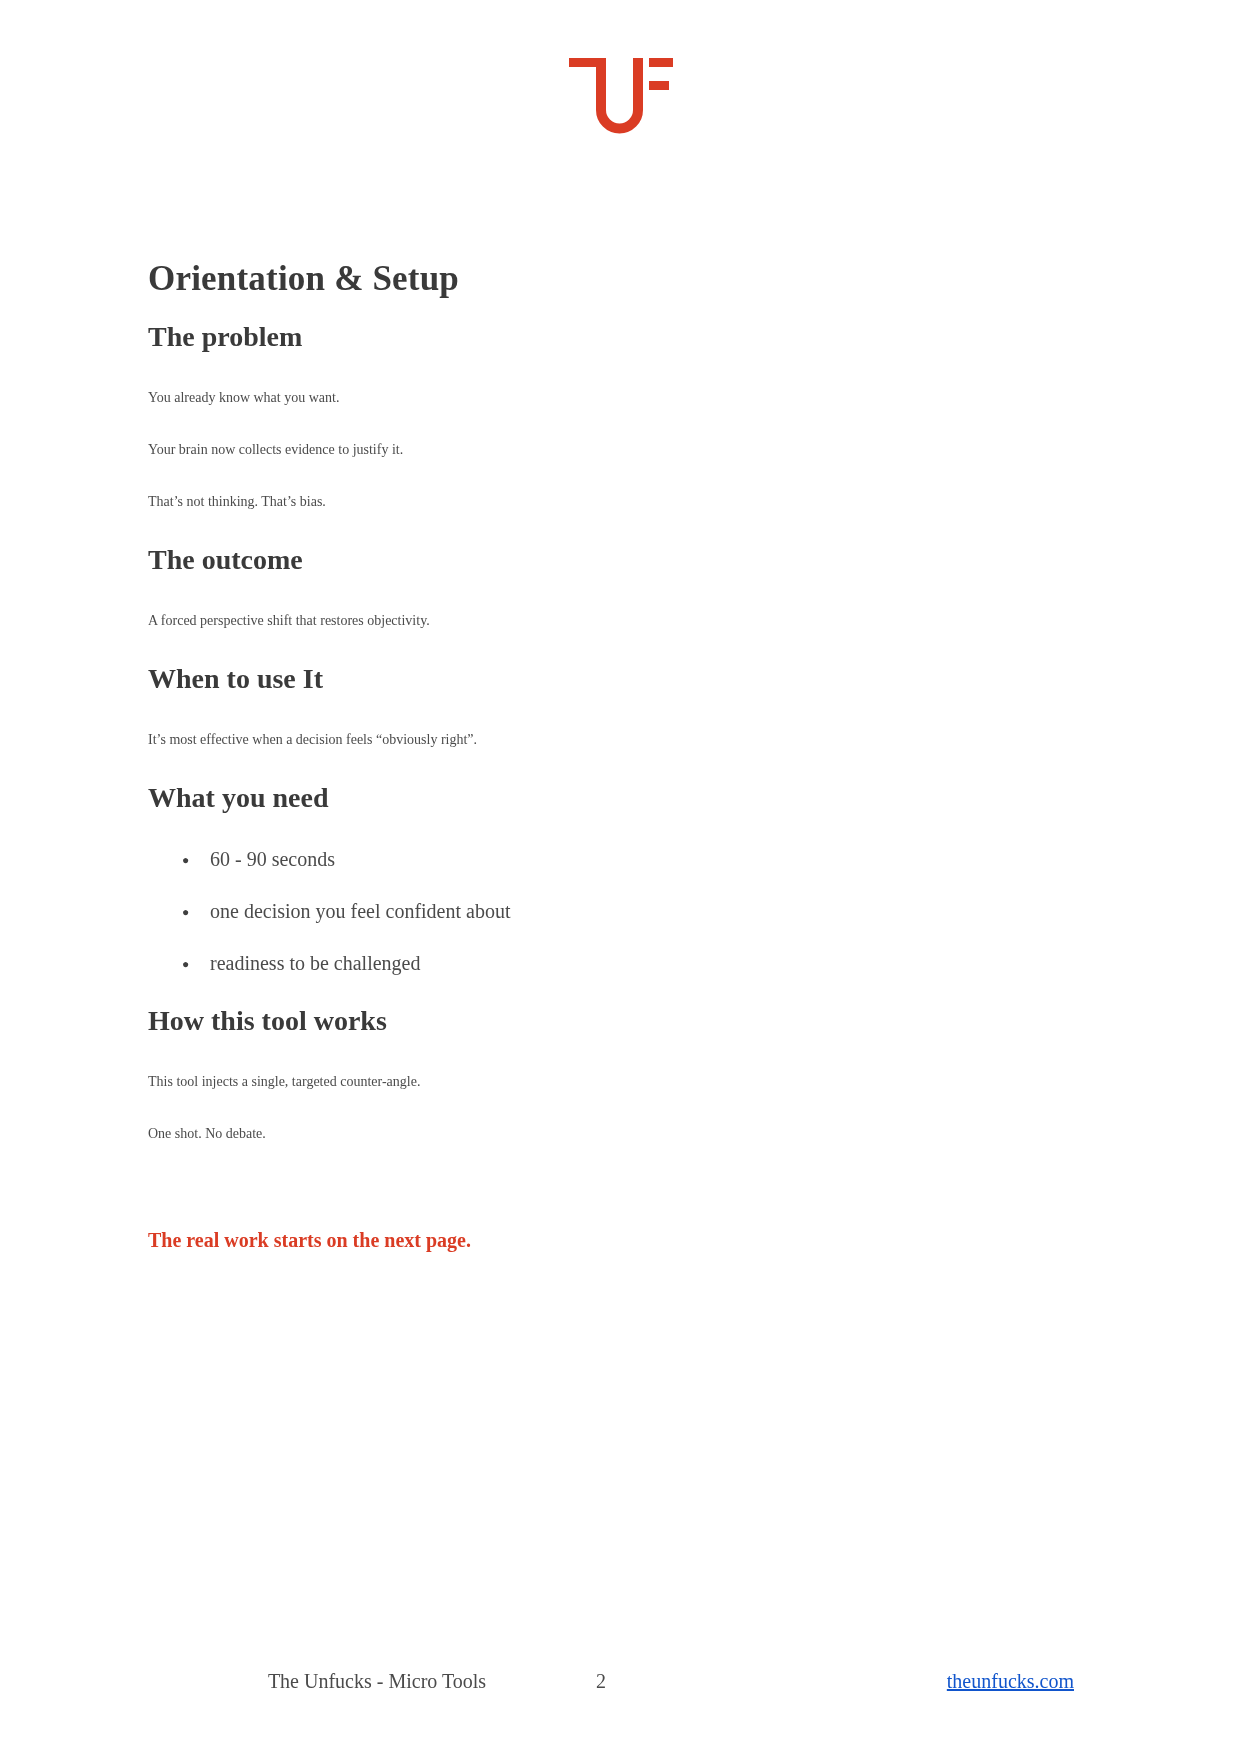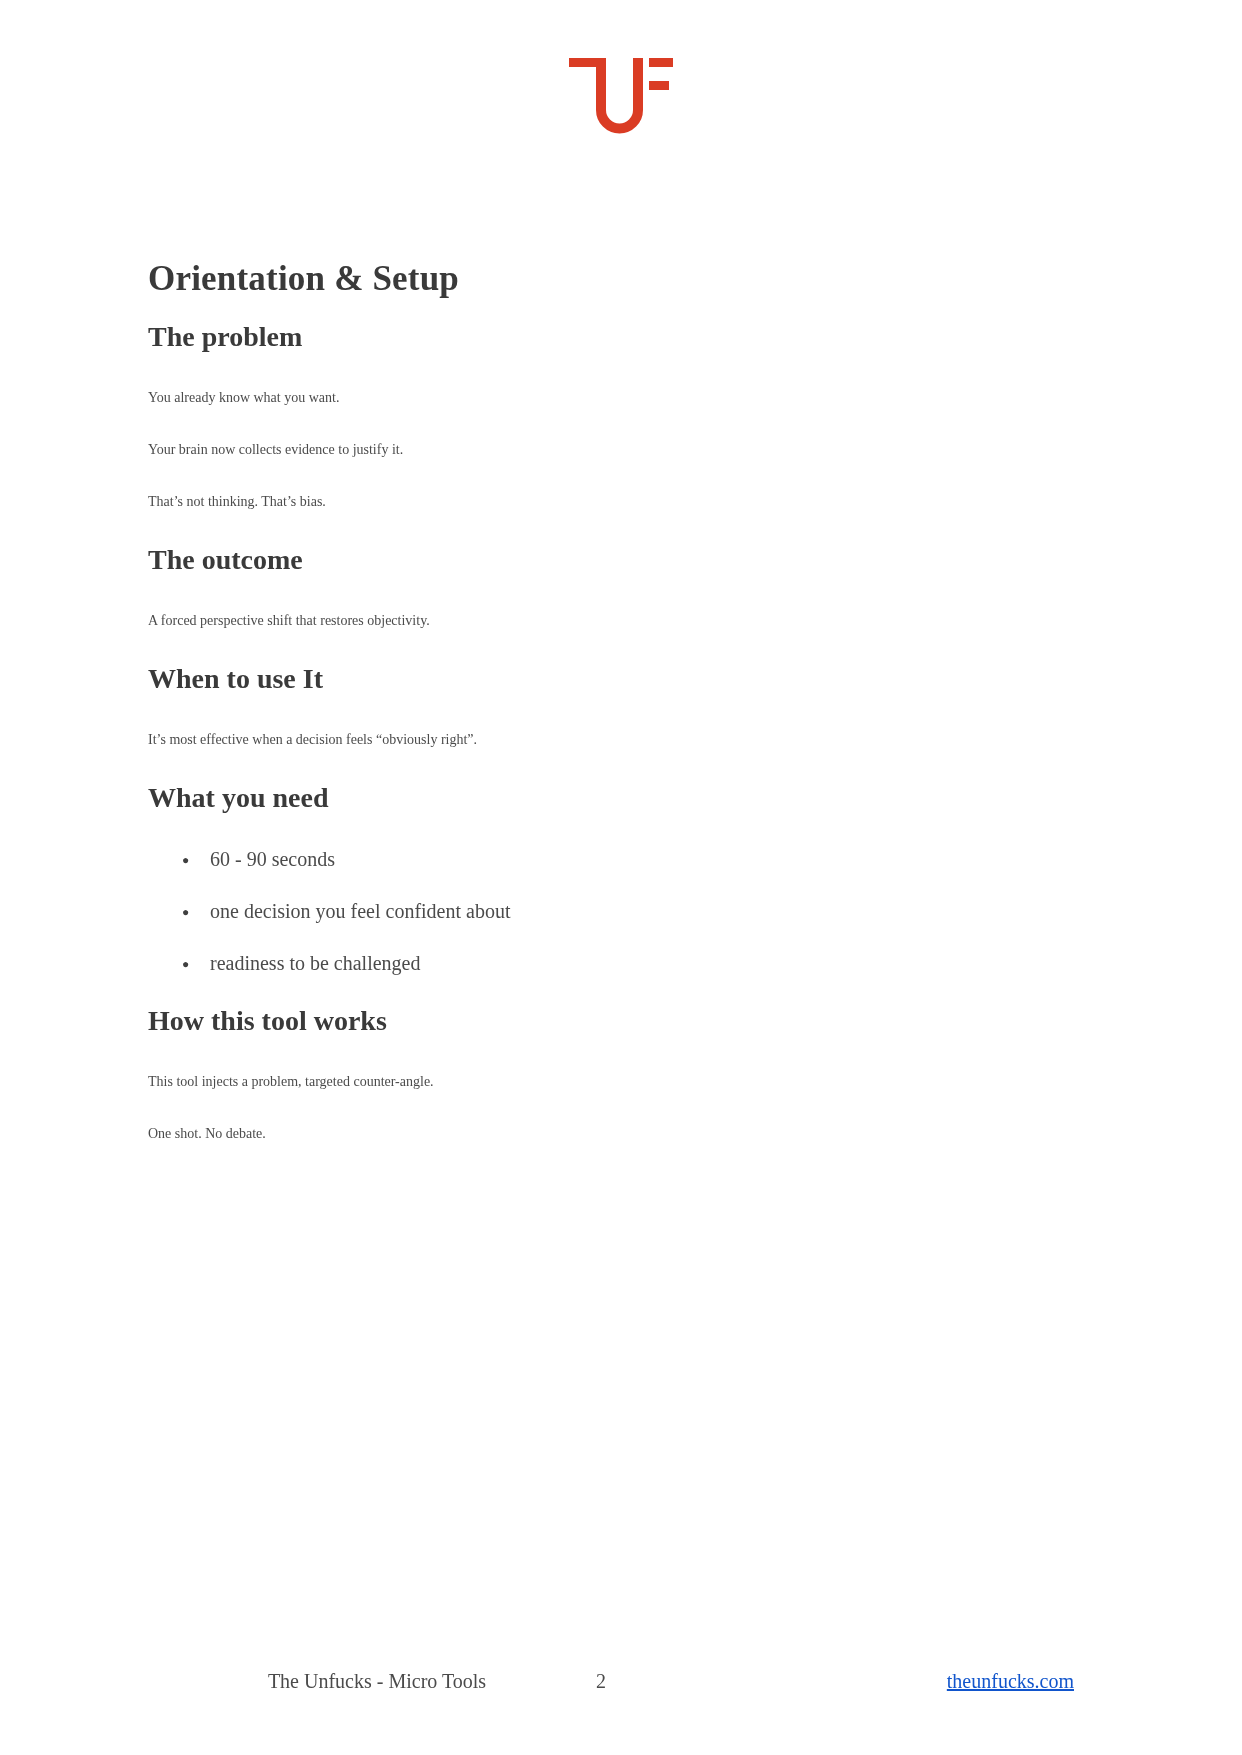--- a/index.html
+++ b/index.html
@@ -120,23 +120,24 @@
     <p class="body-text">It’s most effective when a decision feels “obviously right”.</p>
 
     <h2 class="section-heading">What you need</h2>
     <ul class="need-list">
       <li>60 - 90 seconds</li>
       <li>one decision you feel confident about</li>
       <li>readiness to be challenged</li>
     </ul>
 
     <h2 class="section-heading">How this tool works</h2>
-    <p class="body-text">This tool injects a problem, targeted counter-angle.</p>
+    <p class="body-text">This tool injects a single, targeted counter-angle.</p>
     <p class="body-text">One shot. No debate.</p>
 
+    <p class="callout">The real work starts on the next page.</p>
 
   </div>
 
   <div class="footer">
     <span class="footer-left">The Unfucks - Micro Tools</span>
     <span class="footer-center">2</span>
     <span class="footer-right">
       <a href="#">theunfucks.com</a>
     </span>
   </div>

